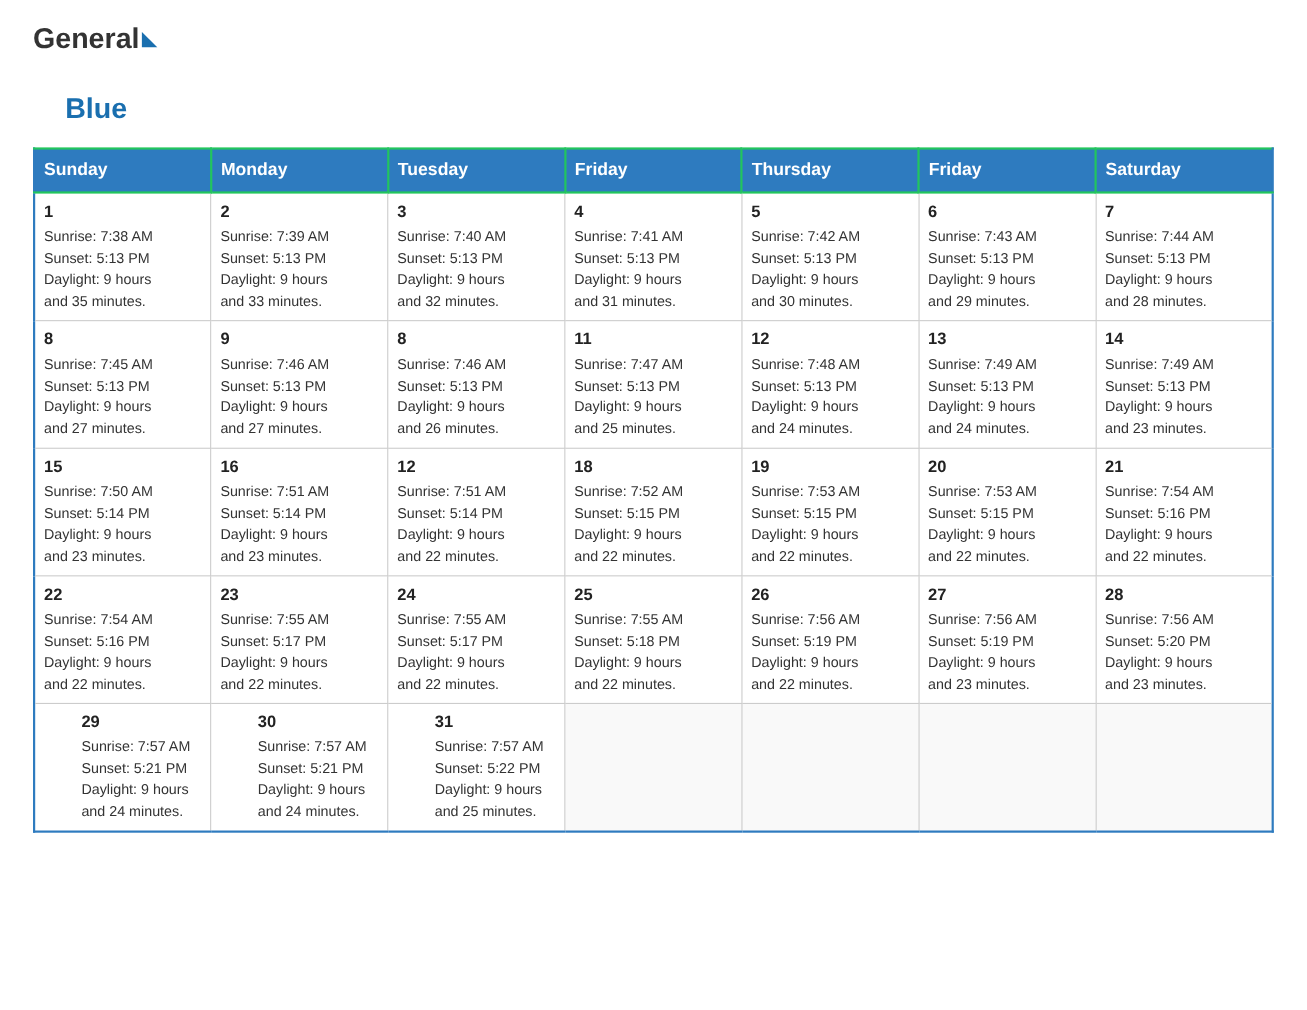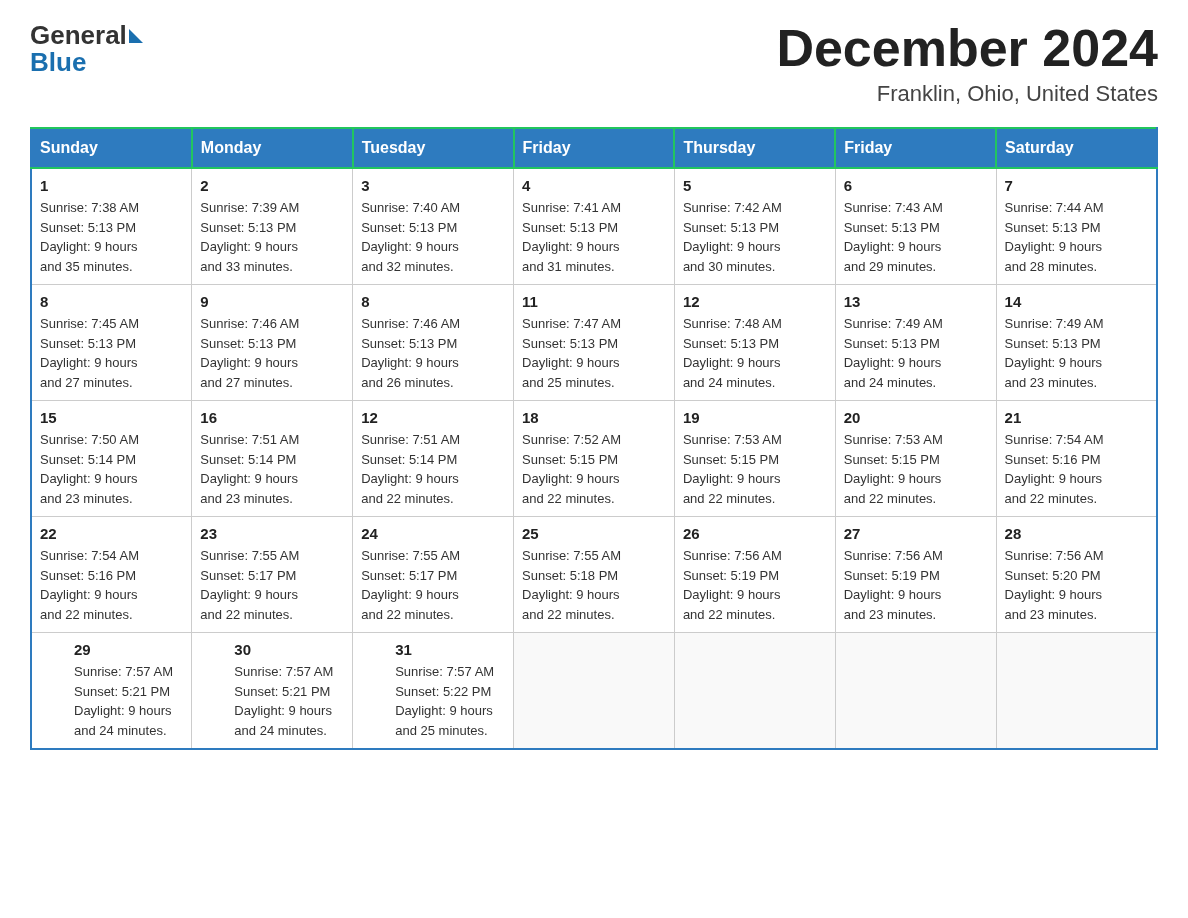--- a/index.html
+++ b/index.html
@@ -12,21 +12,22 @@
     }
     .header {
       display: flex;
       justify-content: space-between;
       align-items: flex-start;
       margin-bottom: 20px;
     }
     .logo {
       display: flex;
       flex-direction: column;
-      align-items: flex-start;
+      align-items: center;
+      gap: 36px;
     }
     .logo-text {
       font-size: 26px;
       font-weight: bold;
       color: #333;
       display: flex;
       align-items: center;
     }
     .logo-general {
       color: #333;
@@ -125,24 +126,20 @@
 
 <div class="header">
   <div class="logo">
     <div class="logo-text">
       <span class="logo-general">General</span>
       <span class="logo-arrow"></span>
     </div>
     <div class="logo-line2">
       <span class="logo-blue">Blue</span>
     </div>
-  </div>
-  <div class="title-section">
-    <div class="calendar-title">December 2024</div>
-    <div class="calendar-subtitle">Franklin, Ohio, United States</div>
   </div>
 </div>
 
 <table>
   <thead>
     <tr>
       <th>Sunday</th>
       <th>Monday</th>
       <th>Tuesday</th>
       <th>Friday</th>

